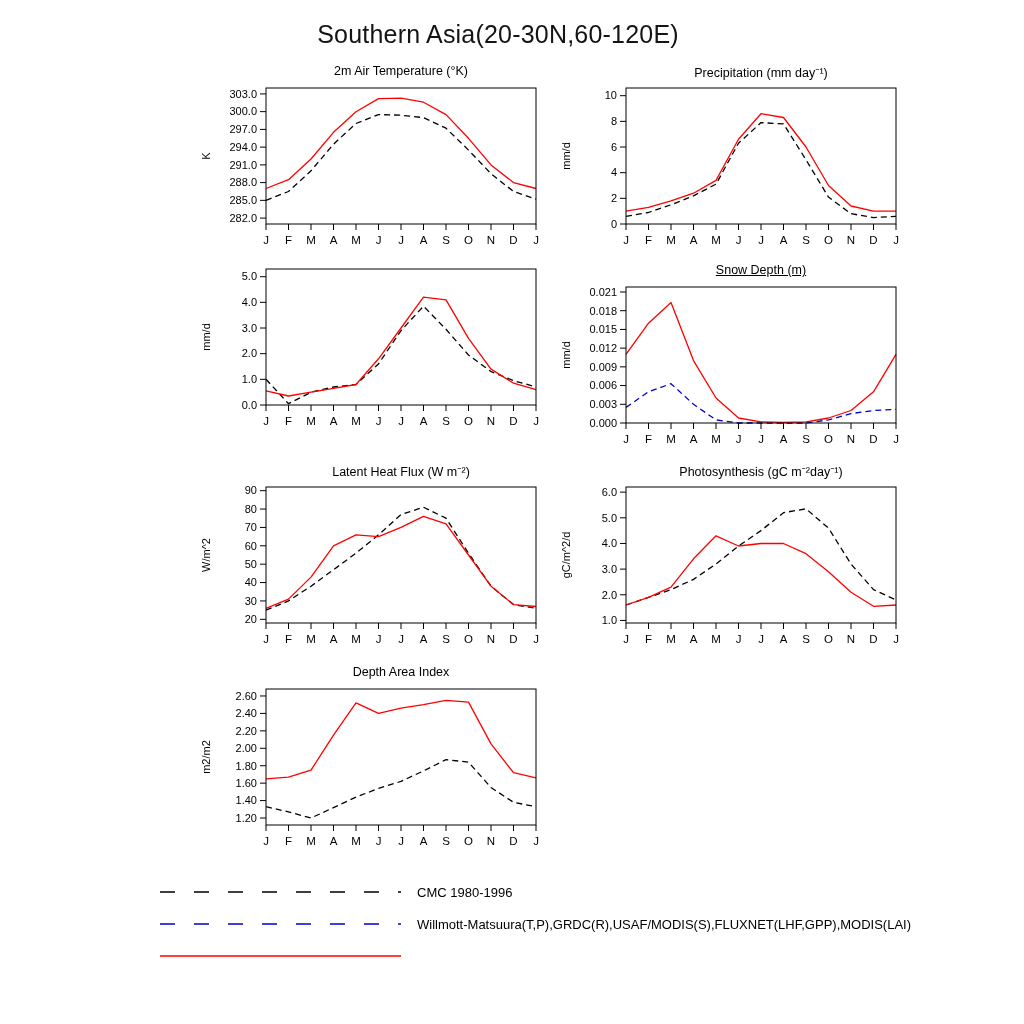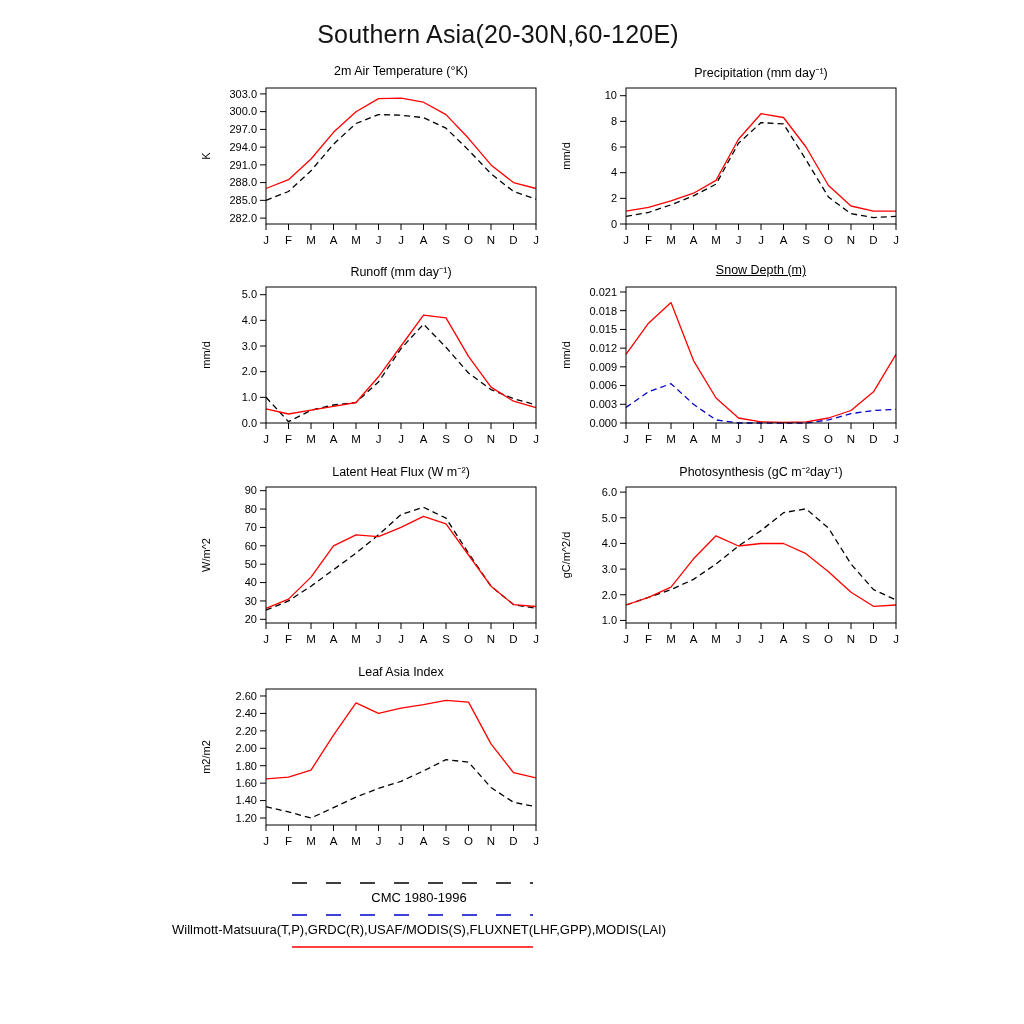--- a/index.html
+++ b/index.html
@@ -15,21 +15,21 @@
   }
   .chart { position:absolute; width:350px;margin-left:36px; }
   .chart-title {
     margin-left:70px; width:270px; height:18px;
     text-align:center; font-size:12.5px; color:#000;
     white-space:nowrap;
   }
   svg.plot { display:block; width:350px; height:172px; overflow:visible; }
   svg text { font-family:"Liberation Sans", sans-serif; fill:#000; }
   .legend { position:absolute; left:158px; top:876px; }
-  .legend-row { display:flex; align-items:center; height:32px;flex-direction:column; }
+  .legend-row { display:flex; align-items:center; height:32px; }
   .legend-swatch { display:block; width:245px; height:14px; }
   .legend-label { font-size:13px; margin-left:14px; white-space:nowrap; color:#000; }
 </style>
 </head>
 <body>
 
 <div class="figure-title">Southern Asia(20-30N,60-120E)</div>
 
 <div class="chart" style="left:160px; top:64px;">
   <div class="chart-title">2m Air Temperature (°K)</div>
@@ -125,21 +125,20 @@
       <text x="295" y="162" text-anchor="middle" font-size="11.5">N</text>
       <line x1="317.5" y1="142" x2="317.5" y2="148" stroke="#000" stroke-width="1"></line>
       <text x="317.5" y="162" text-anchor="middle" font-size="11.5">D</text>
       <line x1="340" y1="142" x2="340" y2="148" stroke="#000" stroke-width="1"></line>
       <text x="340" y="162" text-anchor="middle" font-size="11.5">J</text>
       <text x="14" y="74" font-size="11" text-anchor="middle" transform="rotate(-90 14 74)">mm/d</text>
     </svg>
 </div>
 
 <div class="chart" style="left:160px; top:263px;">
-  <div class="chart-title">Runoff (mm day⁻¹)</div>
   <svg class="plot" viewBox="0 0 350 172">
       <polyline points="70.0,116.3 92.5,140.7 115.0,129.2 137.5,124.0 160.0,121.5 182.5,100.9 205.0,67.6 227.5,43.2 250.0,66.3 272.5,92.0 295.0,108.6 317.5,117.6 340.0,124.0" fill="none" stroke="#000000" stroke-width="1.3" stroke-linejoin="round" stroke-dasharray="6 4"></polyline>
       <polyline points="70.0,127.9 92.5,133.0 115.0,129.2 137.5,125.3 160.0,121.5 182.5,95.8 205.0,65.0 227.5,34.2 250.0,36.8 272.5,75.3 295.0,106.1 317.5,120.2 340.0,126.6" fill="none" stroke="#ff0000" stroke-width="1.3" stroke-linejoin="round"></polyline>
       <rect x="70" y="6" width="270" height="136" fill="none" stroke="#000" stroke-width="1"></rect>
       <line x1="64" y1="142" x2="70" y2="142" stroke="#000" stroke-width="1"></line>
       <text x="61" y="145.8" text-anchor="end" font-size="11">0.0</text>
       <line x1="64" y1="116.33962264150944" x2="70" y2="116.33962264150944" stroke="#000" stroke-width="1"></line>
       <text x="61" y="120.13962264150943" text-anchor="end" font-size="11">1.0</text>
       <line x1="64" y1="90.67924528301887" x2="70" y2="90.67924528301887" stroke="#000" stroke-width="1"></line>
       <text x="61" y="94.47924528301887" text-anchor="end" font-size="11">2.0</text>
@@ -325,21 +324,21 @@
       <text x="295" y="162" text-anchor="middle" font-size="11.5">N</text>
       <line x1="317.5" y1="142" x2="317.5" y2="148" stroke="#000" stroke-width="1"></line>
       <text x="317.5" y="162" text-anchor="middle" font-size="11.5">D</text>
       <line x1="340" y1="142" x2="340" y2="148" stroke="#000" stroke-width="1"></line>
       <text x="340" y="162" text-anchor="middle" font-size="11.5">J</text>
       <text x="14" y="74" font-size="11" text-anchor="middle" transform="rotate(-90 14 74)">gC/m^2/d</text>
     </svg>
 </div>
 
 <div class="chart" style="left:160px; top:665px;">
-  <div class="chart-title">Leaf Asia Index</div>
+  <div class="chart-title">Depth Area Index</div>
   <svg class="plot" viewBox="0 0 350 172">
       <polyline points="70.0,123.7 92.5,128.9 115.0,135.0 137.5,124.6 160.0,114.1 182.5,105.4 205.0,98.4 227.5,87.9 250.0,76.6 272.5,79.2 295.0,104.5 317.5,119.3 340.0,123.7" fill="none" stroke="#000000" stroke-width="1.3" stroke-linejoin="round" stroke-dasharray="6 4"></polyline>
       <polyline points="70.0,95.8 92.5,94.1 115.0,87.1 137.5,52.2 160.0,19.9 182.5,30.4 205.0,25.2 227.5,21.7 250.0,17.3 272.5,19.1 295.0,60.9 317.5,89.7 340.0,94.9" fill="none" stroke="#ff0000" stroke-width="1.3" stroke-linejoin="round"></polyline>
       <rect x="70" y="6" width="270" height="136" fill="none" stroke="#000" stroke-width="1"></rect>
       <line x1="64" y1="135.02564102564105" x2="70" y2="135.02564102564105" stroke="#000" stroke-width="1"></line>
       <text x="61" y="138.82564102564106" text-anchor="end" font-size="11">1.20</text>
       <line x1="64" y1="117.5897435897436" x2="70" y2="117.5897435897436" stroke="#000" stroke-width="1"></line>
       <text x="61" y="121.3897435897436" text-anchor="end" font-size="11">1.40</text>
       <line x1="64" y1="100.15384615384616" x2="70" y2="100.15384615384616" stroke="#000" stroke-width="1"></line>
       <text x="61" y="103.95384615384616" text-anchor="end" font-size="11">1.60</text>

